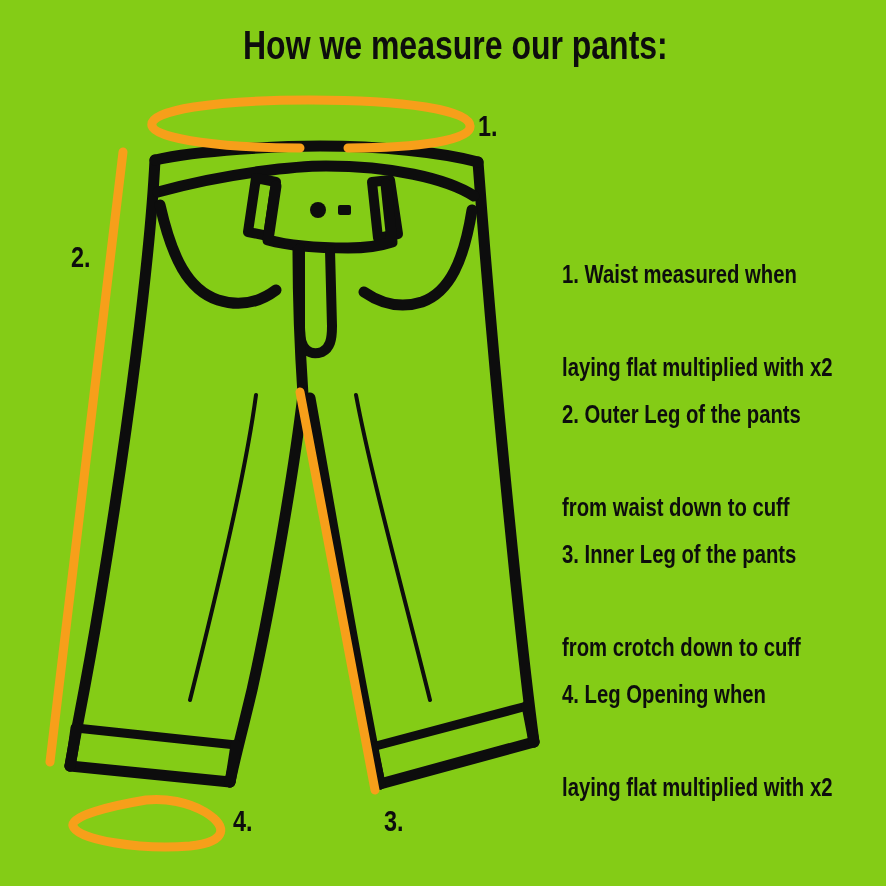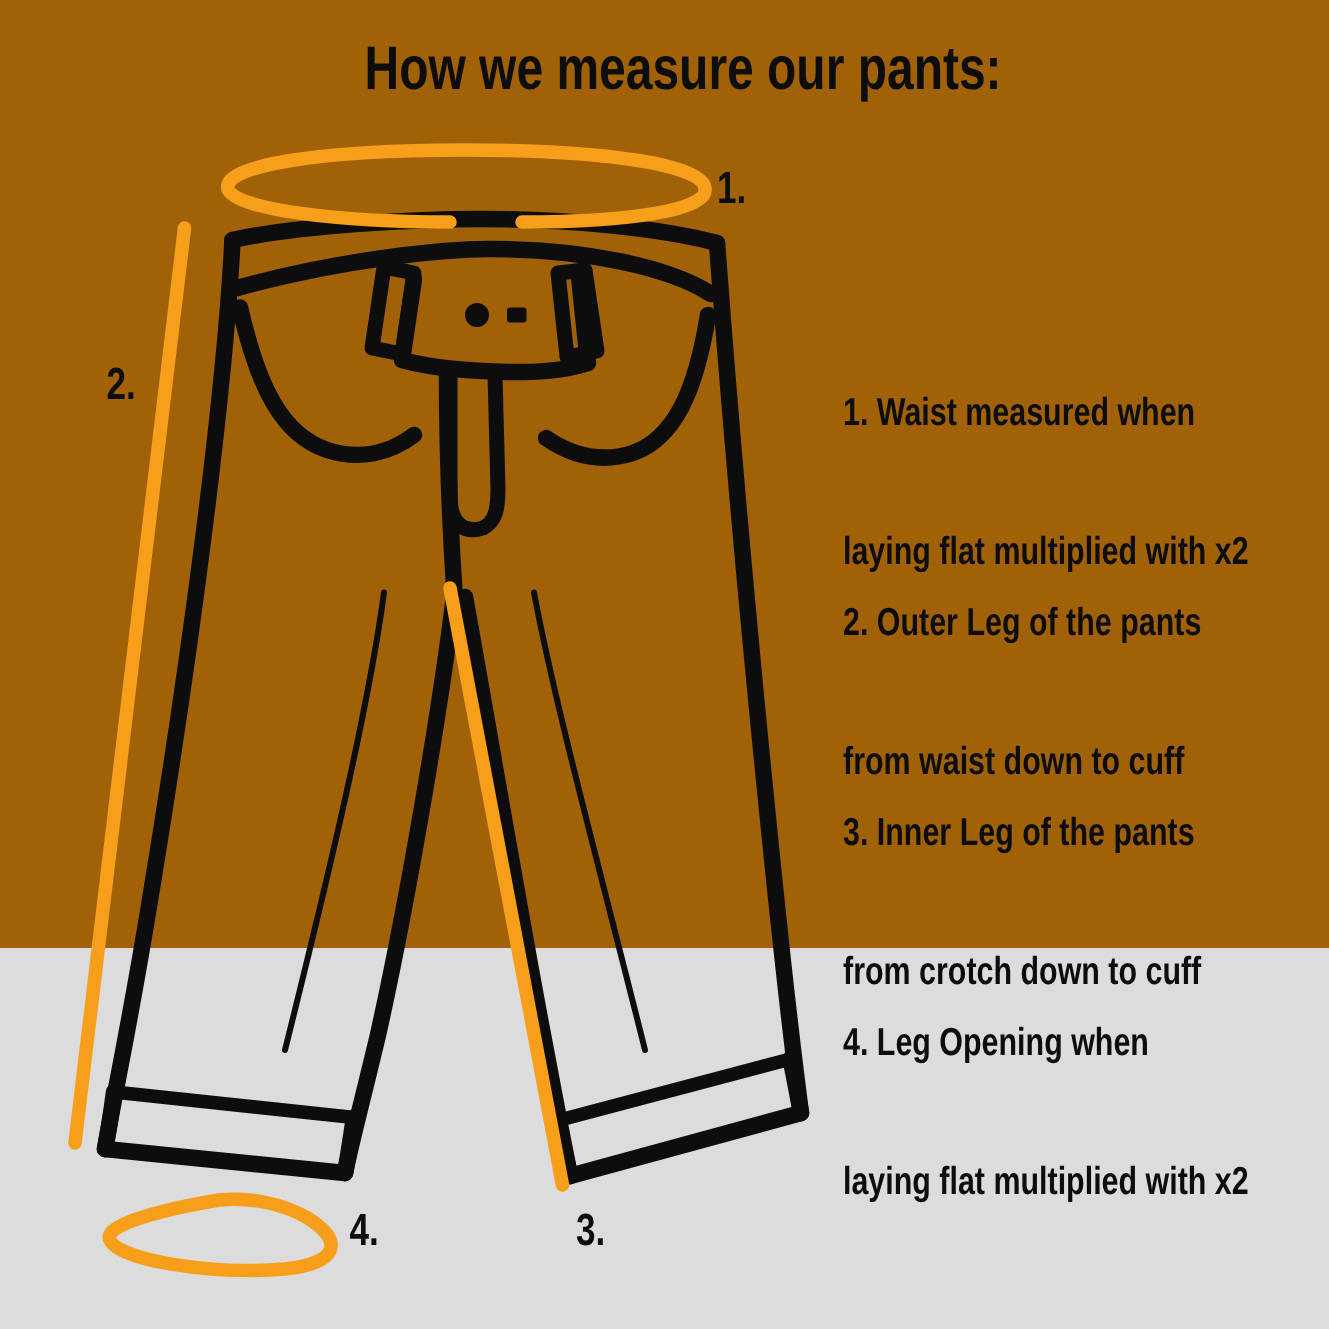--- a/index.html
+++ b/index.html
@@ -9,22 +9,22 @@
   body {
     width: 886px;
     height: 886px;
     background: #dcdcdc;
     font-family: "Liberation Sans", sans-serif;
     overflow: hidden;
   }
   #stage {
     position: relative;
     width: 886px;
-    height: 632px;
-    background: #a16207;
+    height: 886px;
+    background: #84cc16;
   }
   #diagram-svg {
     position: absolute;
     inset: 0;
     width: 886px;
     height: 886px;
     display: block;
   }
   .overlay-text {
     position: absolute;

